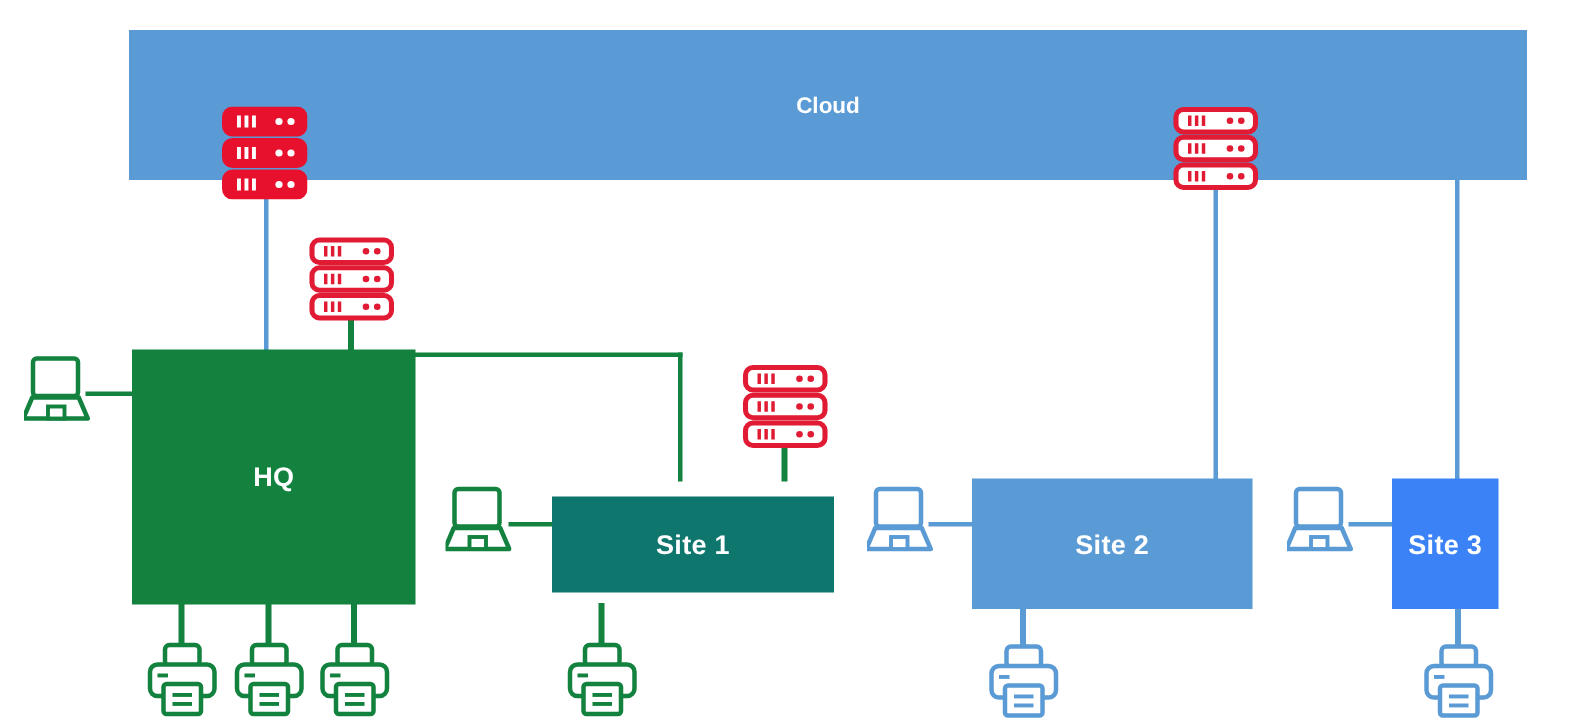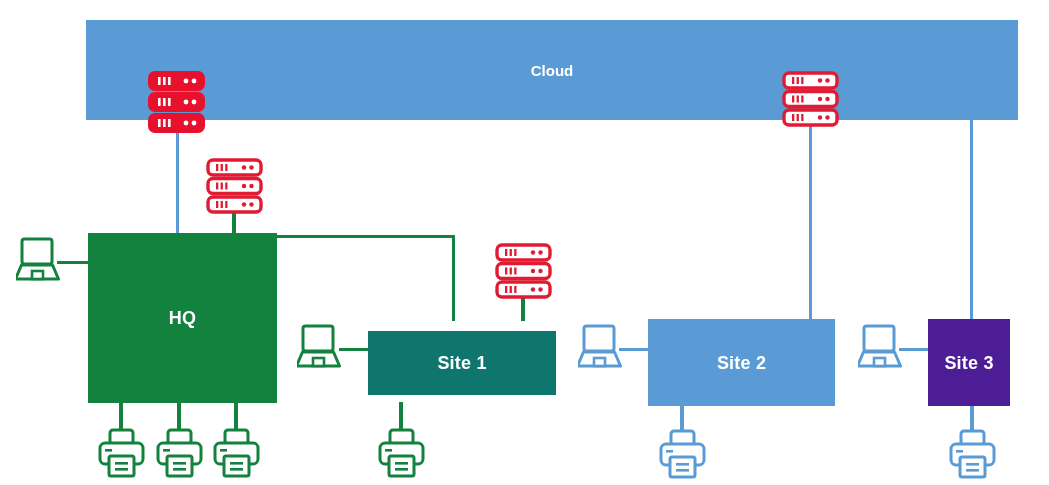--- a/index.html
+++ b/index.html
@@ -94,21 +94,21 @@
   </div>
 
   <div class="node-box" style="left:368px; top:319px; width:188px; height:64px; background:#0f766e;margin-top:12px;">
     <span class="node-label">Site 1</span>
   </div>
 
   <div class="node-box" style="left:648px; top:319px; width:187px; height:87px; background:#5B9BD5;justify-content:center;">
     <span class="node-label">Site 2</span>
   </div>
 
-  <div class="node-box" style="left:928px; top:319px; width:82px; height:87px; background:#4c1d95;">
+  <div class="node-box" style="left:928px; top:319px; width:71px; height:87px; background:#3b82f6;">
     <span class="node-label">Site 3</span>
   </div>
 
   <div class="icon" style="left:148px; top:71px; width:57px; height:62px;">
     <svg width="57" height="62" viewBox="0 0 57 62">
       <g>
         <rect x="1.5" y="1.5" width="54" height="17" rx="5.5" ry="5.5" fill="#E8112D" stroke="#E8112D" stroke-width="3"></rect>
         <rect x="1.5" y="22.5" width="54" height="17" rx="5.5" ry="5.5" fill="#E8112D" stroke="#E8112D" stroke-width="3"></rect>
         <rect x="1.5" y="43.5" width="54" height="17" rx="5.5" ry="5.5" fill="#E8112D" stroke="#E8112D" stroke-width="3"></rect>
         <g fill="#FFFFFF">

